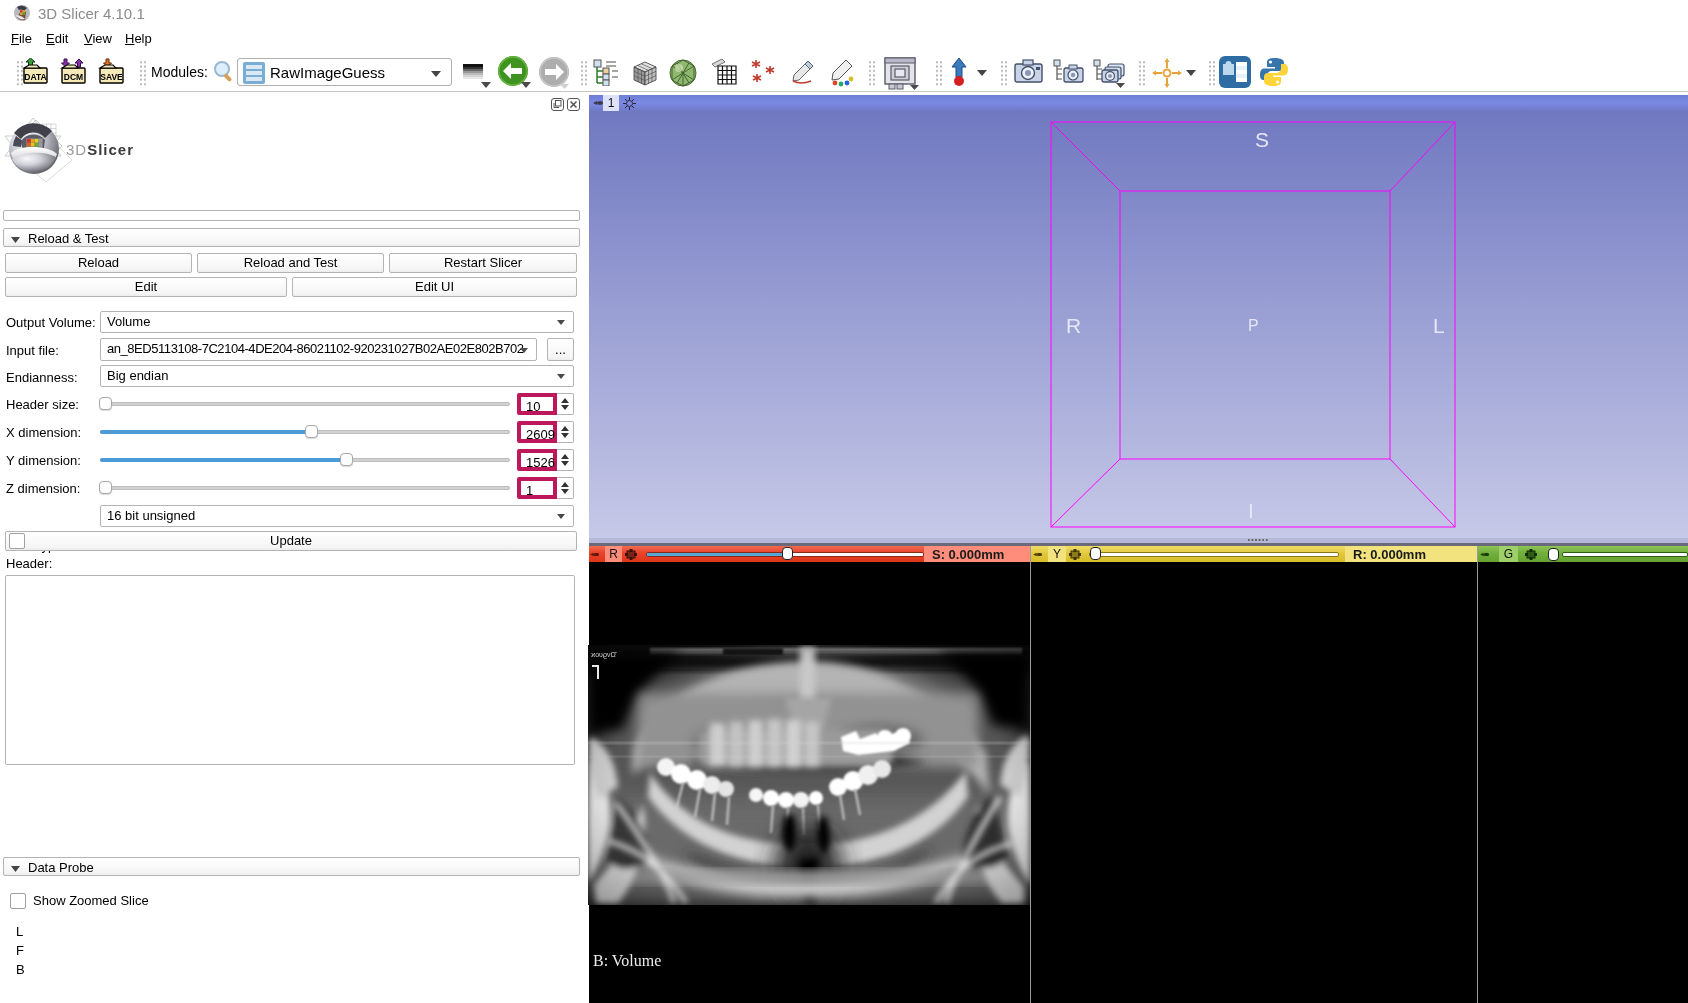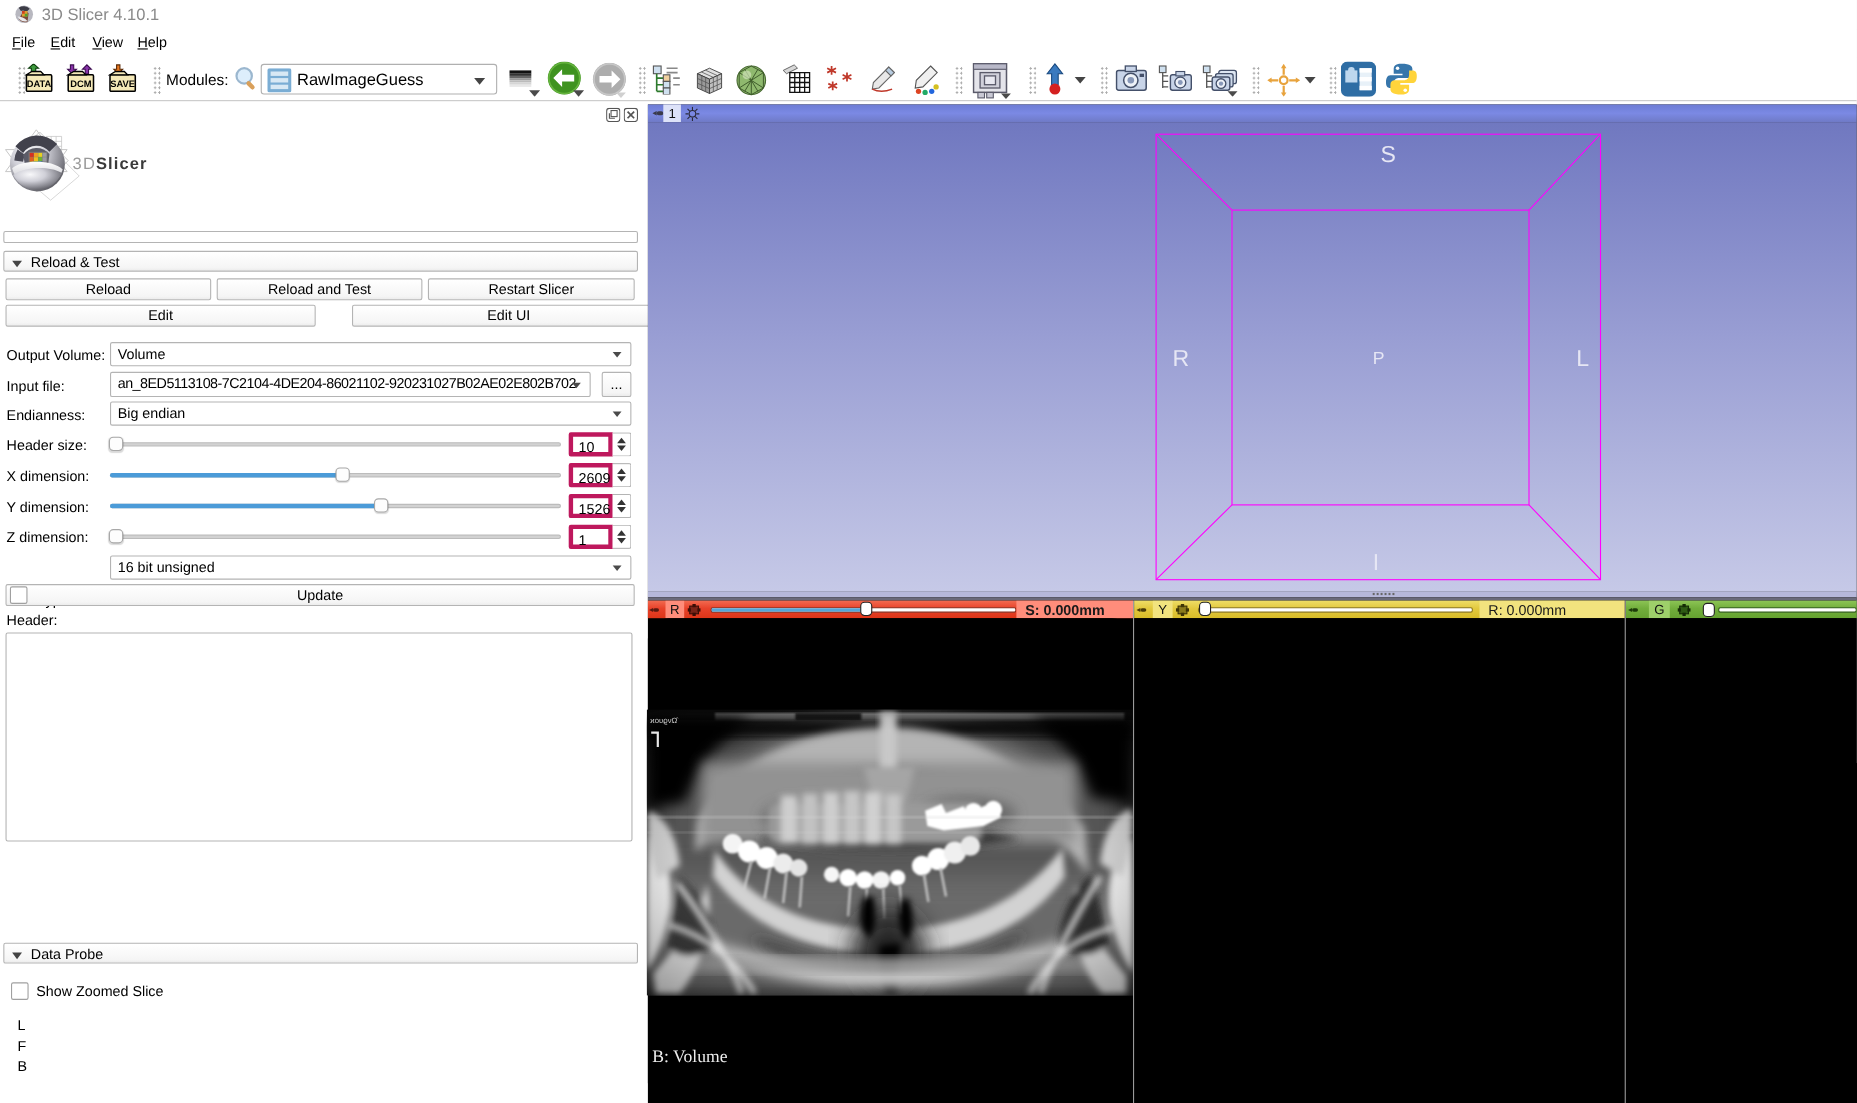--- a/index.html
+++ b/index.html
@@ -322,21 +322,21 @@
     <div class="secbar" style="top:134px;">
       <svg class="arrow" style="top:7px;" width="10" height="8">
           <path d="M0 1 L9 1 L4.5 7 Z" fill="#444"></path>
         </svg>
       <span class="label">Reload &amp; Test</span>
     </div>
     <div class="btn" style="left:5px;top:159px;width:187px;">Reload</div>
     <div class="btn" style="left:197px;top:159px;width:187px;">Reload and Test</div>
     <div class="btn" style="left:389px;top:159px;width:188px;">Restart Slicer</div>
     <div class="btn" style="left:5px;top:183px;width:282px;">Edit</div>
-    <div class="btn" style="left:292px;top:183px;width:285px;margin-left:28px;">Edit UI</div>
+    <div class="btn" style="left:292px;top:183px;width:285px;">Edit UI</div>
 
     <div class="flabel" style="top:221px;">Output Volume:</div>
     <div class="combo" style="left:100px;top:217px;width:474px;">Volume<span class="carrow"></span></div>
     <div class="flabel" style="top:249px;">Input file:</div>
     <div class="combo" style="left:100px;top:244px;width:437px;height:23px;overflow:hidden;white-space:nowrap;letter-spacing:-0.45px;">an_8ED5113108-7C2104-4DE204-86021102-920231027B02AE02E802B702<span class="carrow" style="top:9px;"></span></div>
     <div class="btn" style="left:547px;top:244px;width:27px;height:23px;line-height:21px;">...</div>
     <div class="flabel" style="top:276px;">Endianness:</div>
     <div class="combo" style="left:100px;top:271px;width:474px;">Big endian<span class="carrow"></span></div>
 
     <div class="flabel" style="top:303px;">Header size:</div>
@@ -457,21 +457,21 @@
       <svg class="abs" style="left:38px;top:3px;" width="12" height="11" viewBox="0 0 12 11">
           <rect x="2" y="2" width="8" height="7" fill="#8a7a1c" stroke="#3e3406"></rect>
           <rect x="0" y="4" width="3" height="3" fill="#3e3406"></rect>
           <rect x="9" y="4" width="3" height="3" fill="#3e3406"></rect>
           <rect x="4.5" y="0" width="3" height="3" fill="#3e3406"></rect>
           <rect x="4.5" y="8" width="3" height="3" fill="#3e3406"></rect>
         </svg>
       <div class="abs" style="left:58px;top:6px;width:250px;height:5px;background:#fff;border:1px solid #8a7618;border-radius:2px;"></div>
       <div class="abs" style="left:59px;top:1px;width:11px;height:13px;background:#fff;border:1px solid #222;border-radius:4px;"></div>
       <div class="abs" style="left:314px;top:0;width:132px;height:16px;background:#f2e37e;"></div>
-      <div class="abs" style="left:322px;top:1px;font-size:13px;font-weight:normal;color:#1a1a1a;">R: 0.000mm</div>
+      <div class="abs" style="left:322px;top:1px;font-size:13px;font-weight:bold;color:#1a1a1a;">R: 0.000mm</div>
     </div>
 
     <div class="slicebar" style="left:889px;width:210px;background:linear-gradient(180deg,#8cc455 0%,#72ae3c 45%,#65a230 100%);">
       <svg class="abs" style="left:2px;top:4px;" width="11" height="9" viewBox="0 0 12 10">
           <path d="M0 5 l4 -2 v4 z" fill="#1e3c0a"></path>
           <rect x="4" y="3.2" width="6" height="3.6" rx="1.8" fill="#1e3c0a"></rect>
         </svg>
       <div class="abs" style="left:21px;top:0;width:19px;height:16px;background:#9ed06a;color:#111;font-size:12px;text-align:center;line-height:16px;">G</div>
       <svg class="abs" style="left:47px;top:3px;" width="12" height="11" viewBox="0 0 12 11">
           <rect x="2" y="2" width="8" height="7" fill="#2e5c14" stroke="#142c06"></rect>

